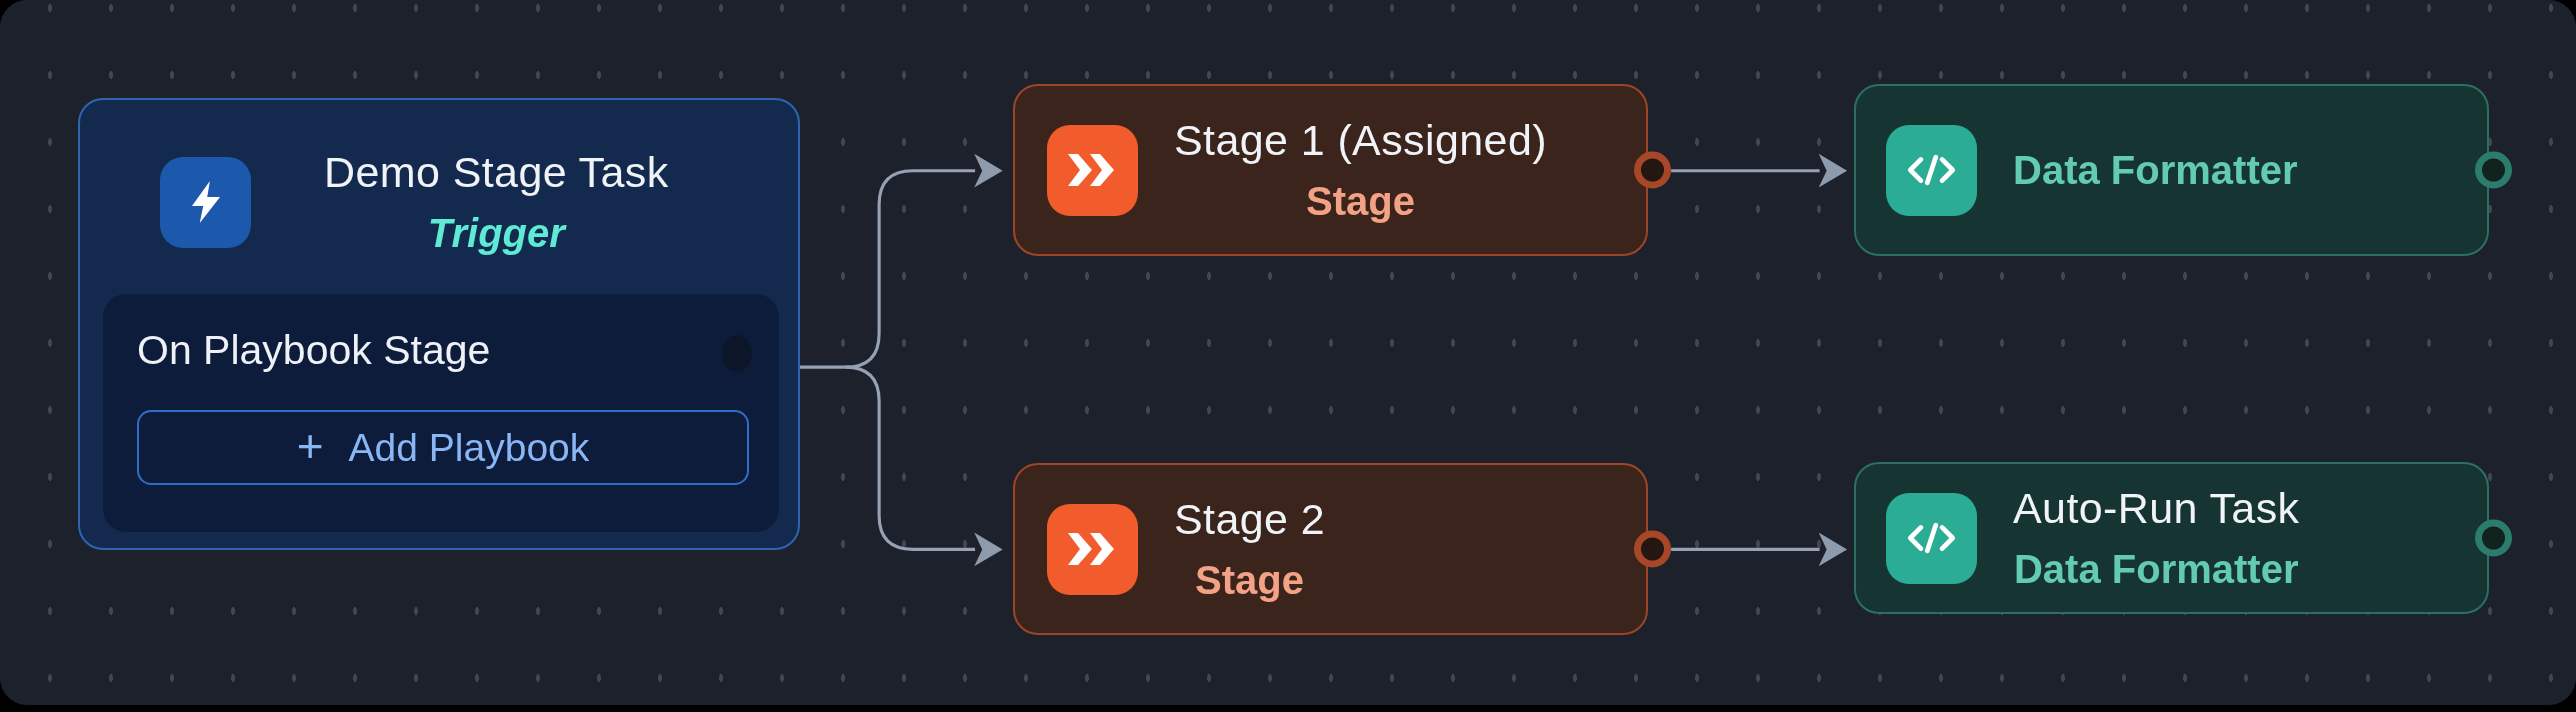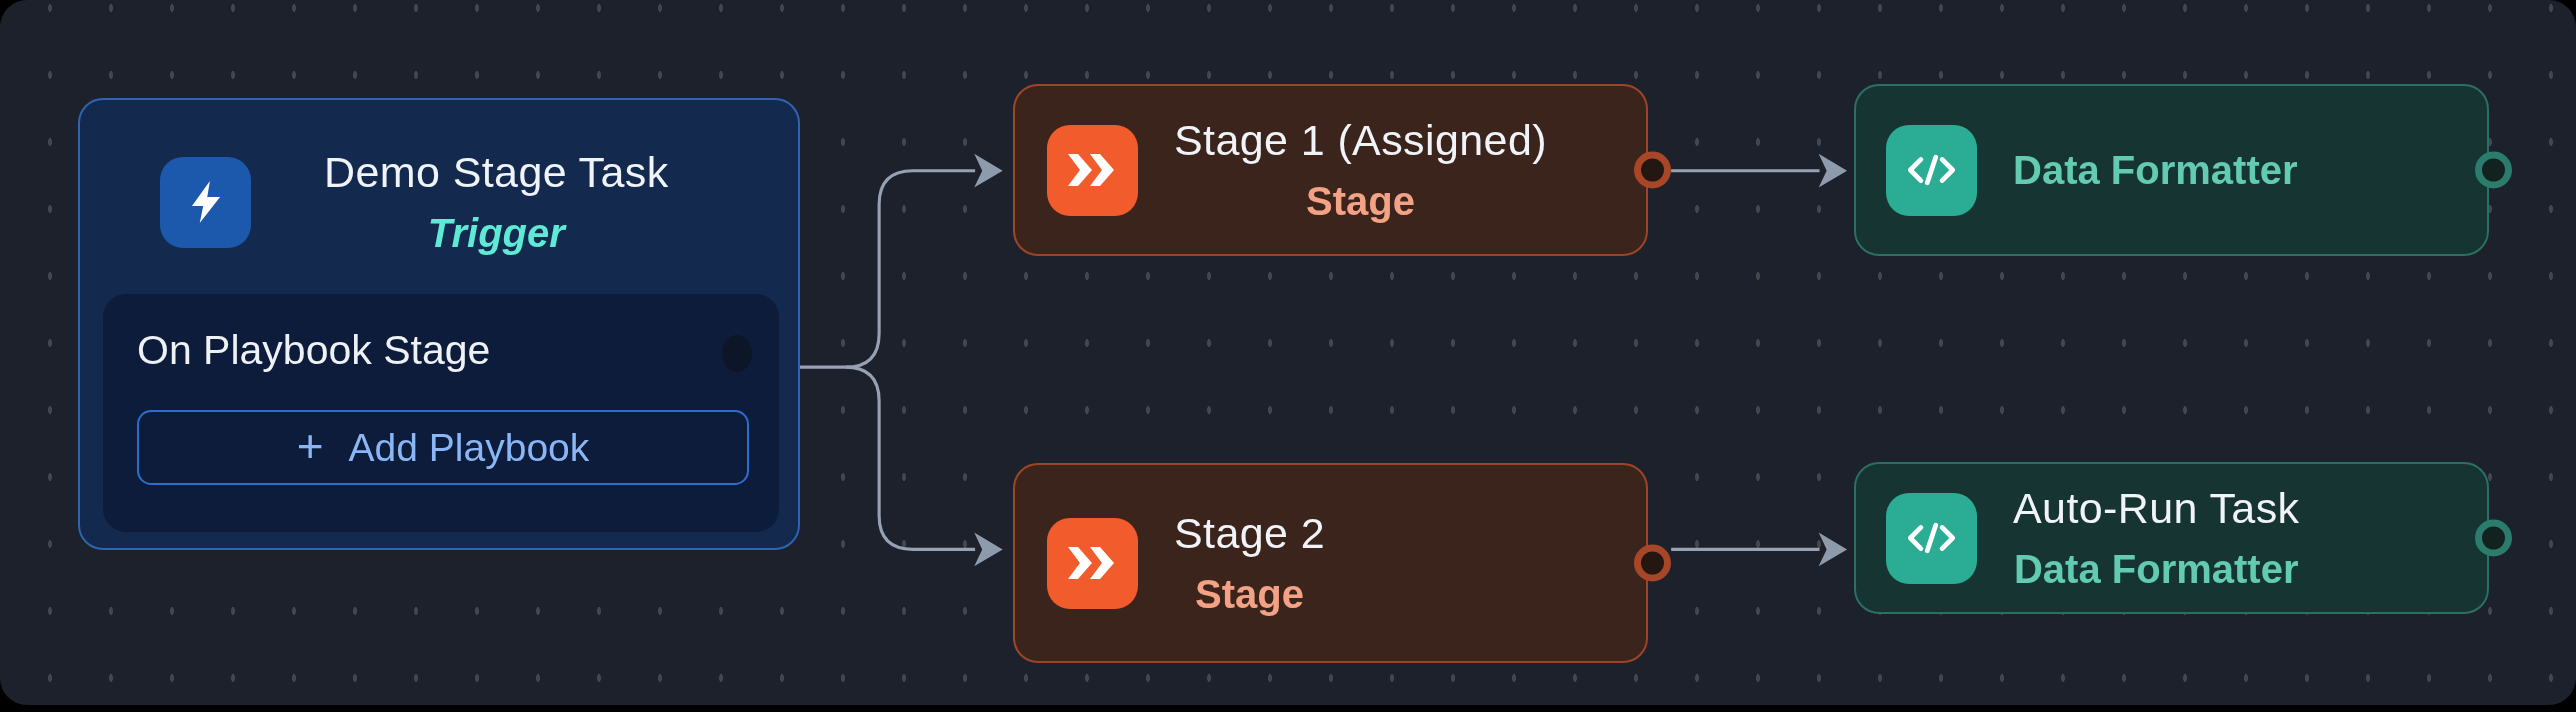--- a/index.html
+++ b/index.html
@@ -42,21 +42,21 @@
 
   .node--stage { background: #3b241c; border-color: #9e4527; padding-left: 32px; }
   .node--stage .icon-box { background: #f25c2c; }
   .node--stage .subtitle { color: #f4a286; }
 
   .node--task { background: #163431; border-color: #2c6f63; padding-left: 30px; }
   .node--task .icon-box { background: #2bac94; }
   .node--task .subtitle { color: #62cbb2; }
 
   .node--stage1 { left: 1013px; top: 84px;  width: 635px; height: 172px; }
-  .node--stage2 { left: 1013px; top: 463px; width: 635px; height: 200px; }
+  .node--stage2 { left: 1013px; top: 463px; width: 635px; height: 172px; }
   .node--task1  { left: 1854px; top: 84px;  width: 635px; height: 172px; }
   .node--task2  { left: 1854px; top: 462px; width: 635px; height: 152px; }
 
   
   .port {
     position: absolute; top: 50%; right: -25px; transform: translateY(-50%);
     width: 23px; height: 23px; border-radius: 50%;
     border: 7.1px solid; box-sizing: content-box;
   }
   .port--stage { border-color: #a84727; background: #241711; }

